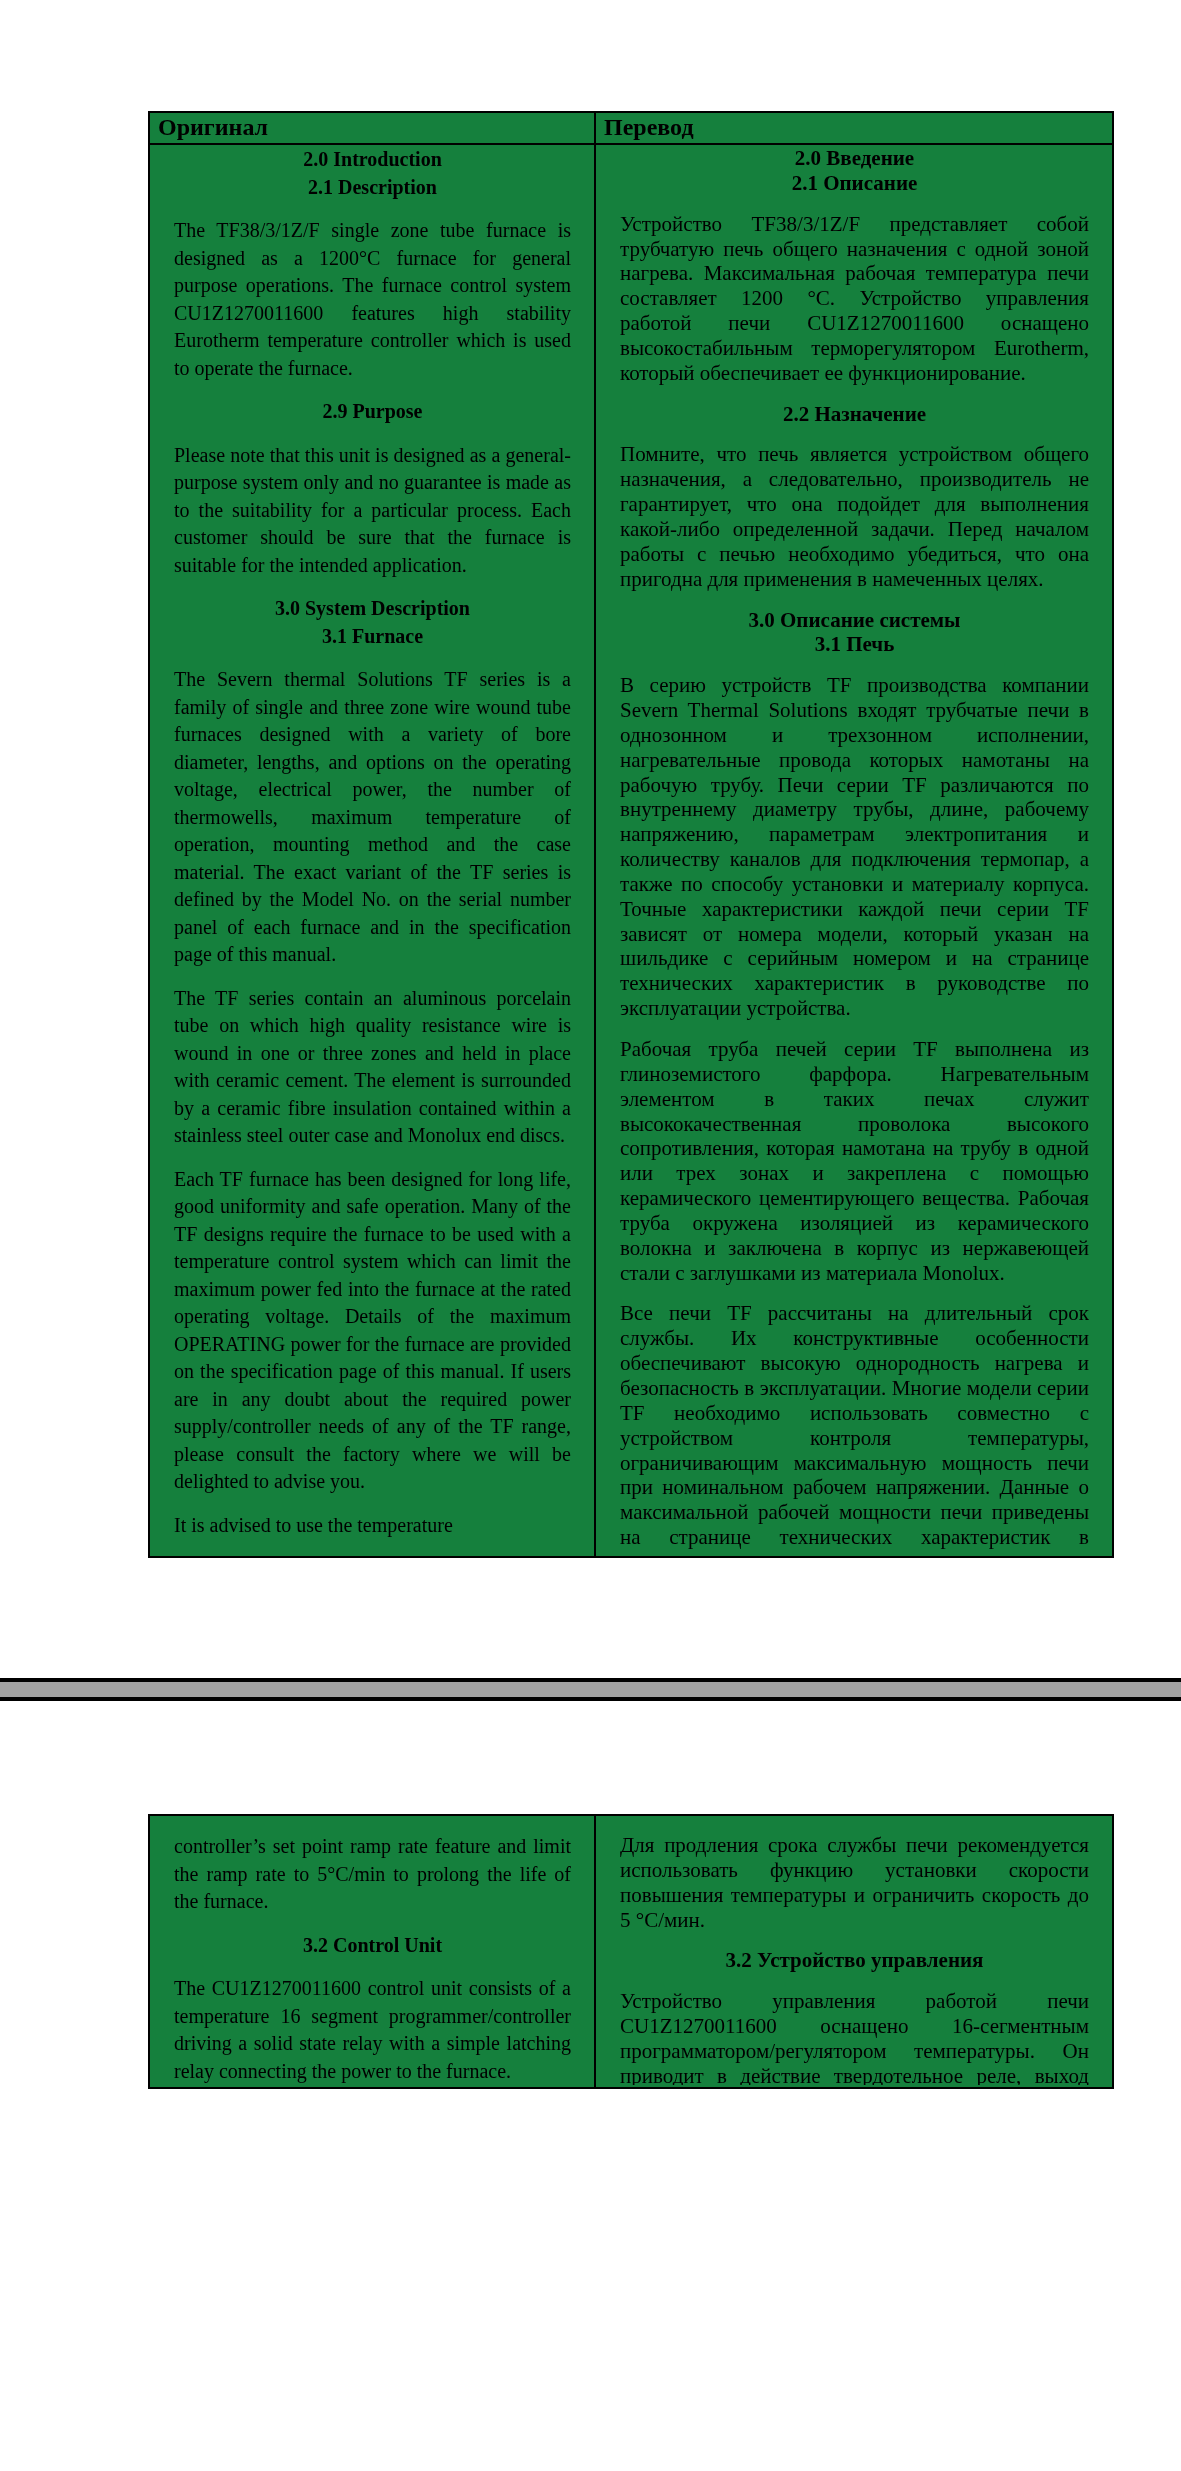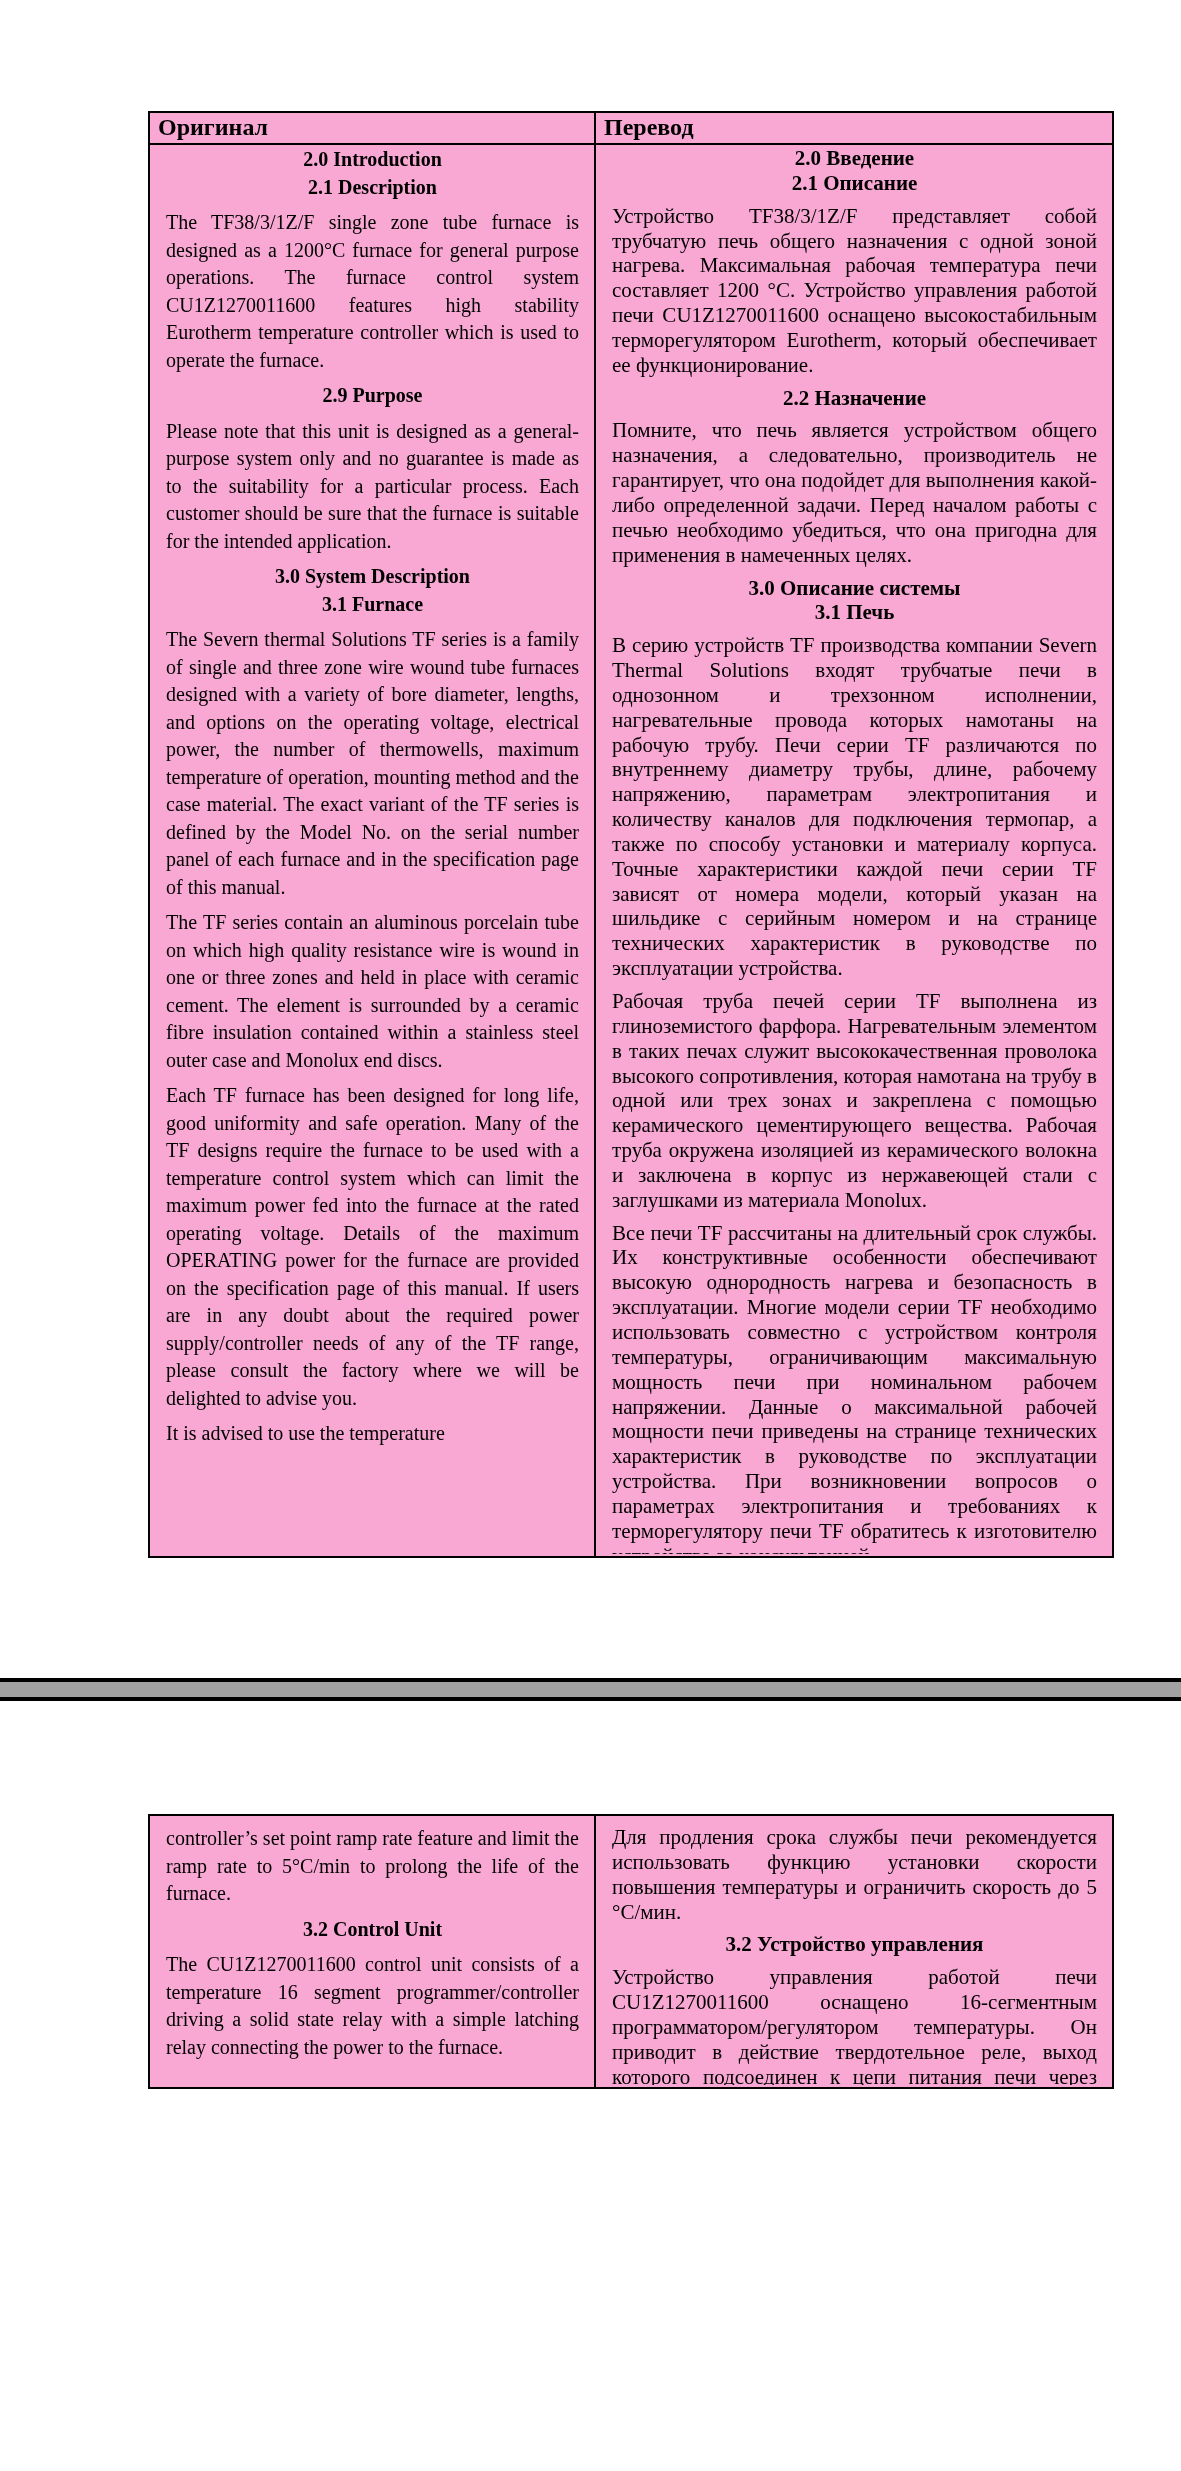--- a/index.html
+++ b/index.html
@@ -14,21 +14,21 @@
     background: #ffffff;
     font-family: "Liberation Serif", "DejaVu Serif", serif;
     color: #000000;
   }
   .doc-table {
     position: absolute;
     left: 148px;
     width: 964px;
     border-collapse: collapse;
     table-layout: fixed;
-    background: #f9a8d4;
+    background: #15803d;
   }
   .doc-table.t1 { top: 111px; }
   .doc-table.t2 { top: 1814px; padding-left: 20px; }
   .col-en { width: 446px; }
   .col-ru { width: 518px; }
   .doc-table th, .doc-table td {
     border: 2px solid #000000;
     vertical-align: top;
   }
   .hdr {
@@ -44,21 +44,21 @@
   .t2 .cell-inner { height: 268px; }
   .cell-en .cell-inner {
     font-size: 20px;
     line-height: 27.5px;
   }
   .cell-ru .cell-inner {
     font-size: 21px;
     line-height: 24.85px;
   }
   .blk-para {
-    margin: 8px;
+    margin: 16px;
     text-align: justify;
   }
   .blk-heading {
     margin: 0;
     font-weight: 700;
     text-align: center;
   }
   .page-break {
     position: absolute;
     top: 1678px;

